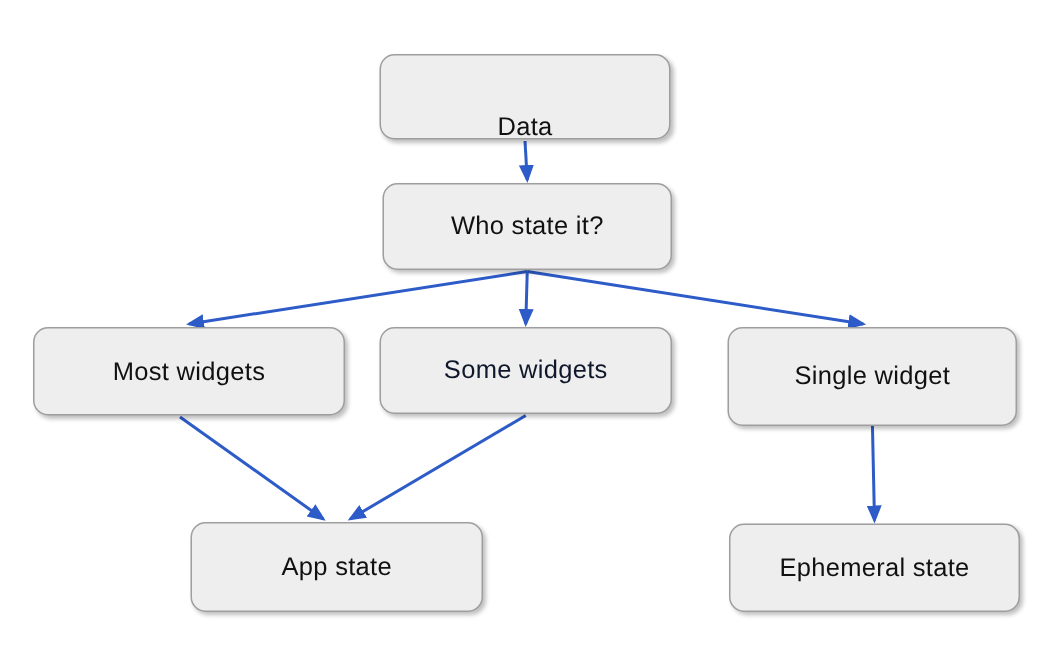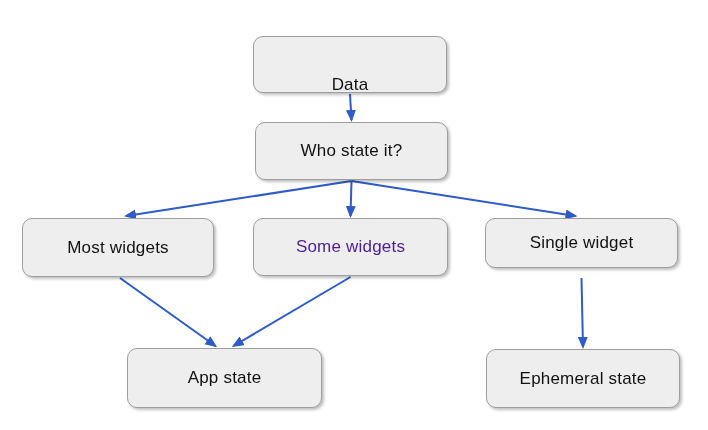--- a/index.html
+++ b/index.html
@@ -61,27 +61,27 @@
         <line x1="581.5" y1="278" x2="583" y2="347" stroke="#2d5bc8" stroke-width="2" marker-end="url(#arrowhead)"></line>
       </g>
   </svg>
   <div id="node-layer">
       <div class="node" style="left: 253px; top: 36px; width: 194px; height: 57px; background: rgb(238, 238, 238); border-color: rgb(158, 158, 158);">
         <span class="node-label" style="color: rgb(17, 17, 17); margin-top: 40px;">Data</span>
       </div>
       <div class="node" style="left: 255px; top: 122px; width: 193px; height: 58px; background: rgb(238, 238, 238); border-color: rgb(158, 158, 158);">
         <span class="node-label" style="color: rgb(17, 17, 17);">Who state it?</span>
       </div>
-      <div class="node" style="left: 22px; top: 218px; width: 192px; height: 59px; background: rgb(238, 238, 238); border-color: rgb(158, 158, 158);">
+      <div class="node" style="left: 22px; top: 218px; width: 208px; height: 59px; background: rgb(238, 238, 238); border-color: rgb(158, 158, 158);">
         <span class="node-label" style="color: rgb(17, 17, 17);">Most widgets</span>
       </div>
       <div class="node" style="left: 253px; top: 218px; width: 195px; height: 58px; background: rgb(238, 238, 238); border-color: rgb(158, 158, 158);">
-        <span class="node-label" style="color: #4c1d95;">Some widgets</span>
+        <span class="node-label" style="color: #0f172a;">Some widgets</span>
       </div>
-      <div class="node" style="left: 485px; top: 218px; width: 193px; height: 50px; background: rgb(238, 238, 238); border-color: rgb(158, 158, 158);">
+      <div class="node" style="left: 485px; top: 218px; width: 193px; height: 66px; background: rgb(238, 238, 238); border-color: rgb(158, 158, 158);">
         <span class="node-label" style="color: rgb(17, 17, 17);">Single widget</span>
       </div>
       <div class="node" style="left: 127px; top: 348px; width: 195px; height: 60px; background: rgb(238, 238, 238); border-color: rgb(158, 158, 158);">
         <span class="node-label" style="color: rgb(17, 17, 17);">App state</span>
       </div>
       <div class="node" style="left: 486px; top: 349px; width: 194px; height: 59px; background: rgb(238, 238, 238); border-color: rgb(158, 158, 158); text-align: right;">
         <span class="node-label" style="color: rgb(17, 17, 17);">Ephemeral state</span>
       </div>
     </div>
 </div>

